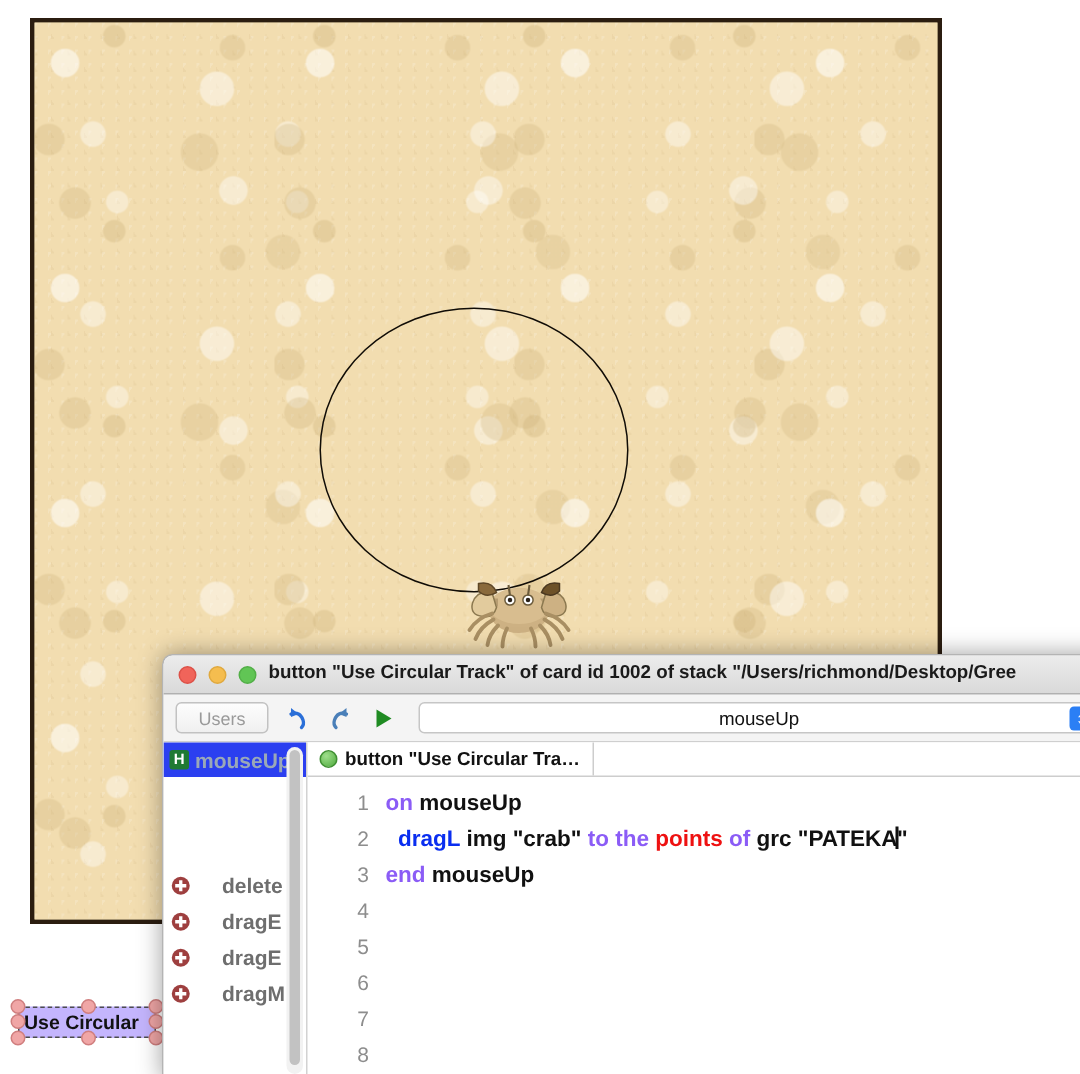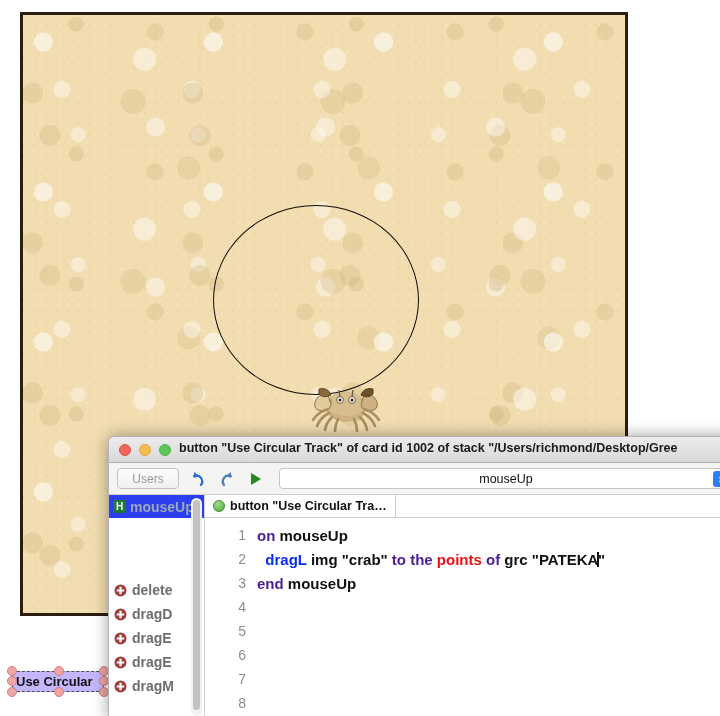--- a/index.html
+++ b/index.html
@@ -123,21 +123,21 @@
   #handler-selected .badge {
     width:13px; height:13px; background:#1f7a33; color:#fff;
     font-size:10px; font-weight:bold; display:flex; align-items:center; justify-content:center;
     border-radius:2px; flex:0 0 auto;
   }
   #handler-selected .name {
     font-size:14px; font-weight:bold; color:#9aa8b8; white-space:nowrap;
   }
   #handler-list { margin-top:60px; }
   .handler-row {
-    height:24px; display:flex; align-items:center; gap:5px; padding-left:5px;
+    height:24px; display:flex; align-items:center; gap:21px; padding-left:5px;
     overflow:hidden; white-space:nowrap;
   }
   .plus-icon { width:13px; height:13px; flex:0 0 auto; }
   .handler-name { font-size:14px; font-weight:bold; color:#6e6e6e; }
   #sidebar-scrollbar {
     position:absolute; right:2px; top:3px; width:11px; height:218px;
     background:#f2f2f2; border-radius:6px;
   }
   #sidebar-scrollbar .thumb {
     position:absolute; left:2px; top:2px; width:7px; height:210px;
@@ -157,21 +157,21 @@
   }
   #script-tab .tab-label { font-size:12.5px; font-weight:bold; color:#111; }
 
   #code-area { flex:1; padding-top:5px; overflow:hidden; }
   .code-line { display:flex; height:24px; align-items:center; }
   .lineno {
     width:52px; text-align:right; padding-right:11px;
     font-size:14px; color:#8d8d8d; flex:0 0 auto;
   }
   .codetext { font-size:15px; font-weight:bold; color:#111; white-space:pre; }
-  .kw-darkred { color:#4c1d95; }
+  .kw-darkred { color:#8b5cf6; }
   .kw-red     { color:#ee1111; }
   .kw-blue    { color:#0a2ef0; }
   .caret {
     display:inline-block; width:1.5px; height:15px; background:#111;
     vertical-align:-2px; margin:0 -1px;
   }
 </style>
 </head>
 <body>
 
@@ -289,27 +289,20 @@
               <circle cx="6.5" cy="6.5" r="6" fill="#9e3f3f"></circle>
               <path d="M6.5 2.8 L6.5 10.2 M2.8 6.5 L10.2 6.5" stroke="#fff" stroke-width="2.2"></path>
             </svg>
             <span class="handler-name">delete</span>
           </div>
           <div class="handler-row">
             <svg class="plus-icon" viewBox="0 0 13 13">
               <circle cx="6.5" cy="6.5" r="6" fill="#9e3f3f"></circle>
               <path d="M6.5 2.8 L6.5 10.2 M2.8 6.5 L10.2 6.5" stroke="#fff" stroke-width="2.2"></path>
             </svg>
-            <span class="handler-name">dragD</span>
-          </div>
-          <div class="handler-row">
-            <svg class="plus-icon" viewBox="0 0 13 13">
-              <circle cx="6.5" cy="6.5" r="6" fill="#9e3f3f"></circle>
-              <path d="M6.5 2.8 L6.5 10.2 M2.8 6.5 L10.2 6.5" stroke="#fff" stroke-width="2.2"></path>
-            </svg>
             <span class="handler-name">dragE</span>
           </div>
           <div class="handler-row">
             <svg class="plus-icon" viewBox="0 0 13 13">
               <circle cx="6.5" cy="6.5" r="6" fill="#9e3f3f"></circle>
               <path d="M6.5 2.8 L6.5 10.2 M2.8 6.5 L10.2 6.5" stroke="#fff" stroke-width="2.2"></path>
             </svg>
             <span class="handler-name">dragE</span>
           </div>
           <div class="handler-row">

